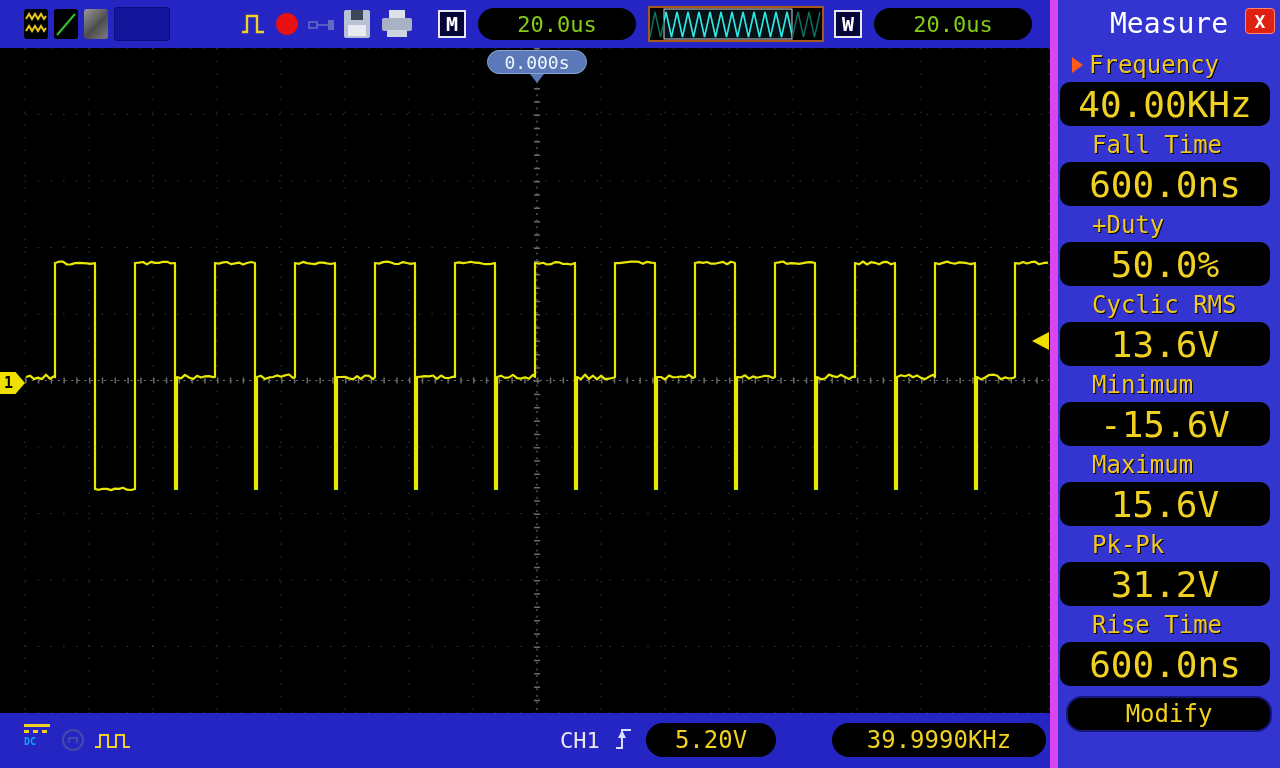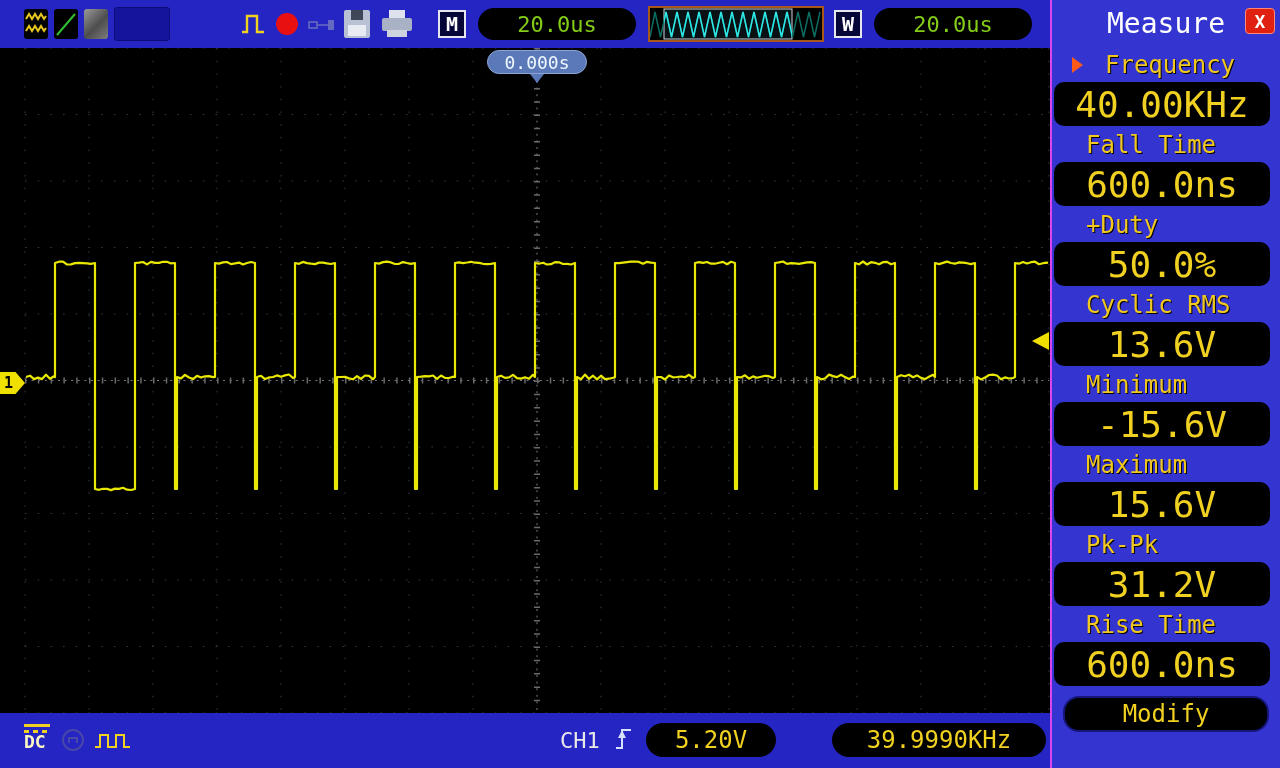--- a/index.html
+++ b/index.html
@@ -46,40 +46,40 @@
     padding-left:4px; clip-path:polygon(0 0,62% 0,100% 50%,62% 100%,0 100%);
   }
   .trig-level-marker { position:absolute; left:1032px; top:284px; width:0; height:0;
     border-top:9px solid transparent; border-bottom:9px solid transparent; border-right:17px solid #f0e000; }
   
   .bottombar { position:absolute; left:0; top:713px; width:1050px; height:55px; background:#2525c4; }
   .coupling { position:absolute; left:24px; top:11px; width:30px; }
   .coupling .l1 { width:26px; height:3px; background:#f0d020; margin-bottom:3px; }
   .coupling .l2 { width:26px; height:3px; margin-bottom:2px;
     background:repeating-linear-gradient(90deg,#f0d020 0 5px,transparent 5px 9px); }
-  .coupling .txt { font-size:18px; font-weight:bold; color:#fef9c3; line-height:14px; }
+  .coupling .txt { font-size:10px; font-weight:bold; color:#0ea5e9; line-height:14px; }
   .circ2 { position:absolute; left:62px; top:16px; width:22px; height:22px; border-radius:50%;
     border:2px solid #4848a8; display:flex; align-items:center; justify-content:center; }
   .circ2 .sq { width:10px; height:6px; border-top:2px solid #4848a8; border-left:2px solid #4848a8; border-right:2px solid #4848a8; }
   .pulse2 { position:absolute; left:94px; top:15px; }
   .pill-bot { position:absolute; top:10px; height:34px; border-radius:17px; font-size:24px; }
   .ch1 { position:absolute; left:560px; top:15px; color:#e8e8e8; font-size:22px; }
   .slope { position:absolute; left:614px; top:10px; }
   
-  .sidebar { position:absolute; left:1050px; top:0; width:230px; height:768px; background:#3434d0; border-left:2px solid #d946ef; }
+  .sidebar { position:absolute; left:1050px; top:0; width:230px; height:768px; background:#3434d0; border-left:8px solid #d946ef; }
   .sb-header { position:relative; height:46px; display:flex; align-items:center; justify-content:center; }
   .sb-title { color:#fff; font-size:28px; }
   .sb-close {
     position:absolute; right:5px; top:8px; width:30px; height:26px; background:#e02010; border-radius:4px;
     color:#fff; font-size:18px; font-weight:bold; display:flex; align-items:center; justify-content:center;
     border:1px solid #ff8878;
   }
   .label-row { height:30px; margin-top:4px; display:flex; align-items:center; padding-left:34px;
     color:#f0c820; font-size:24px; text-shadow:1px 1px 0 #000; white-space:pre; }
-  .label-row.active { padding-left:20px;gap:16px; }
+  .label-row.active { padding-left:14px; }
   .arrow { width:0; height:0; border-left:11px solid #ff5a18; border-top:8px solid transparent;
     border-bottom:8px solid transparent; margin-right:6px; }
   .value-pill { height:44px; margin:2px 10px 4px 2px; border-radius:10px; background:#000;
     display:flex; align-items:center; justify-content:center; color:#f0d020; font-size:36px; }
   .modify-btn { width:206px; height:36px; margin:10px auto 0 auto; background:#000; border:2px solid #15157a;
     border-radius:16px; color:#f0d020; font-size:24px; display:flex; align-items:center; justify-content:center; }
 </style>
 </head>
 <body>
 

